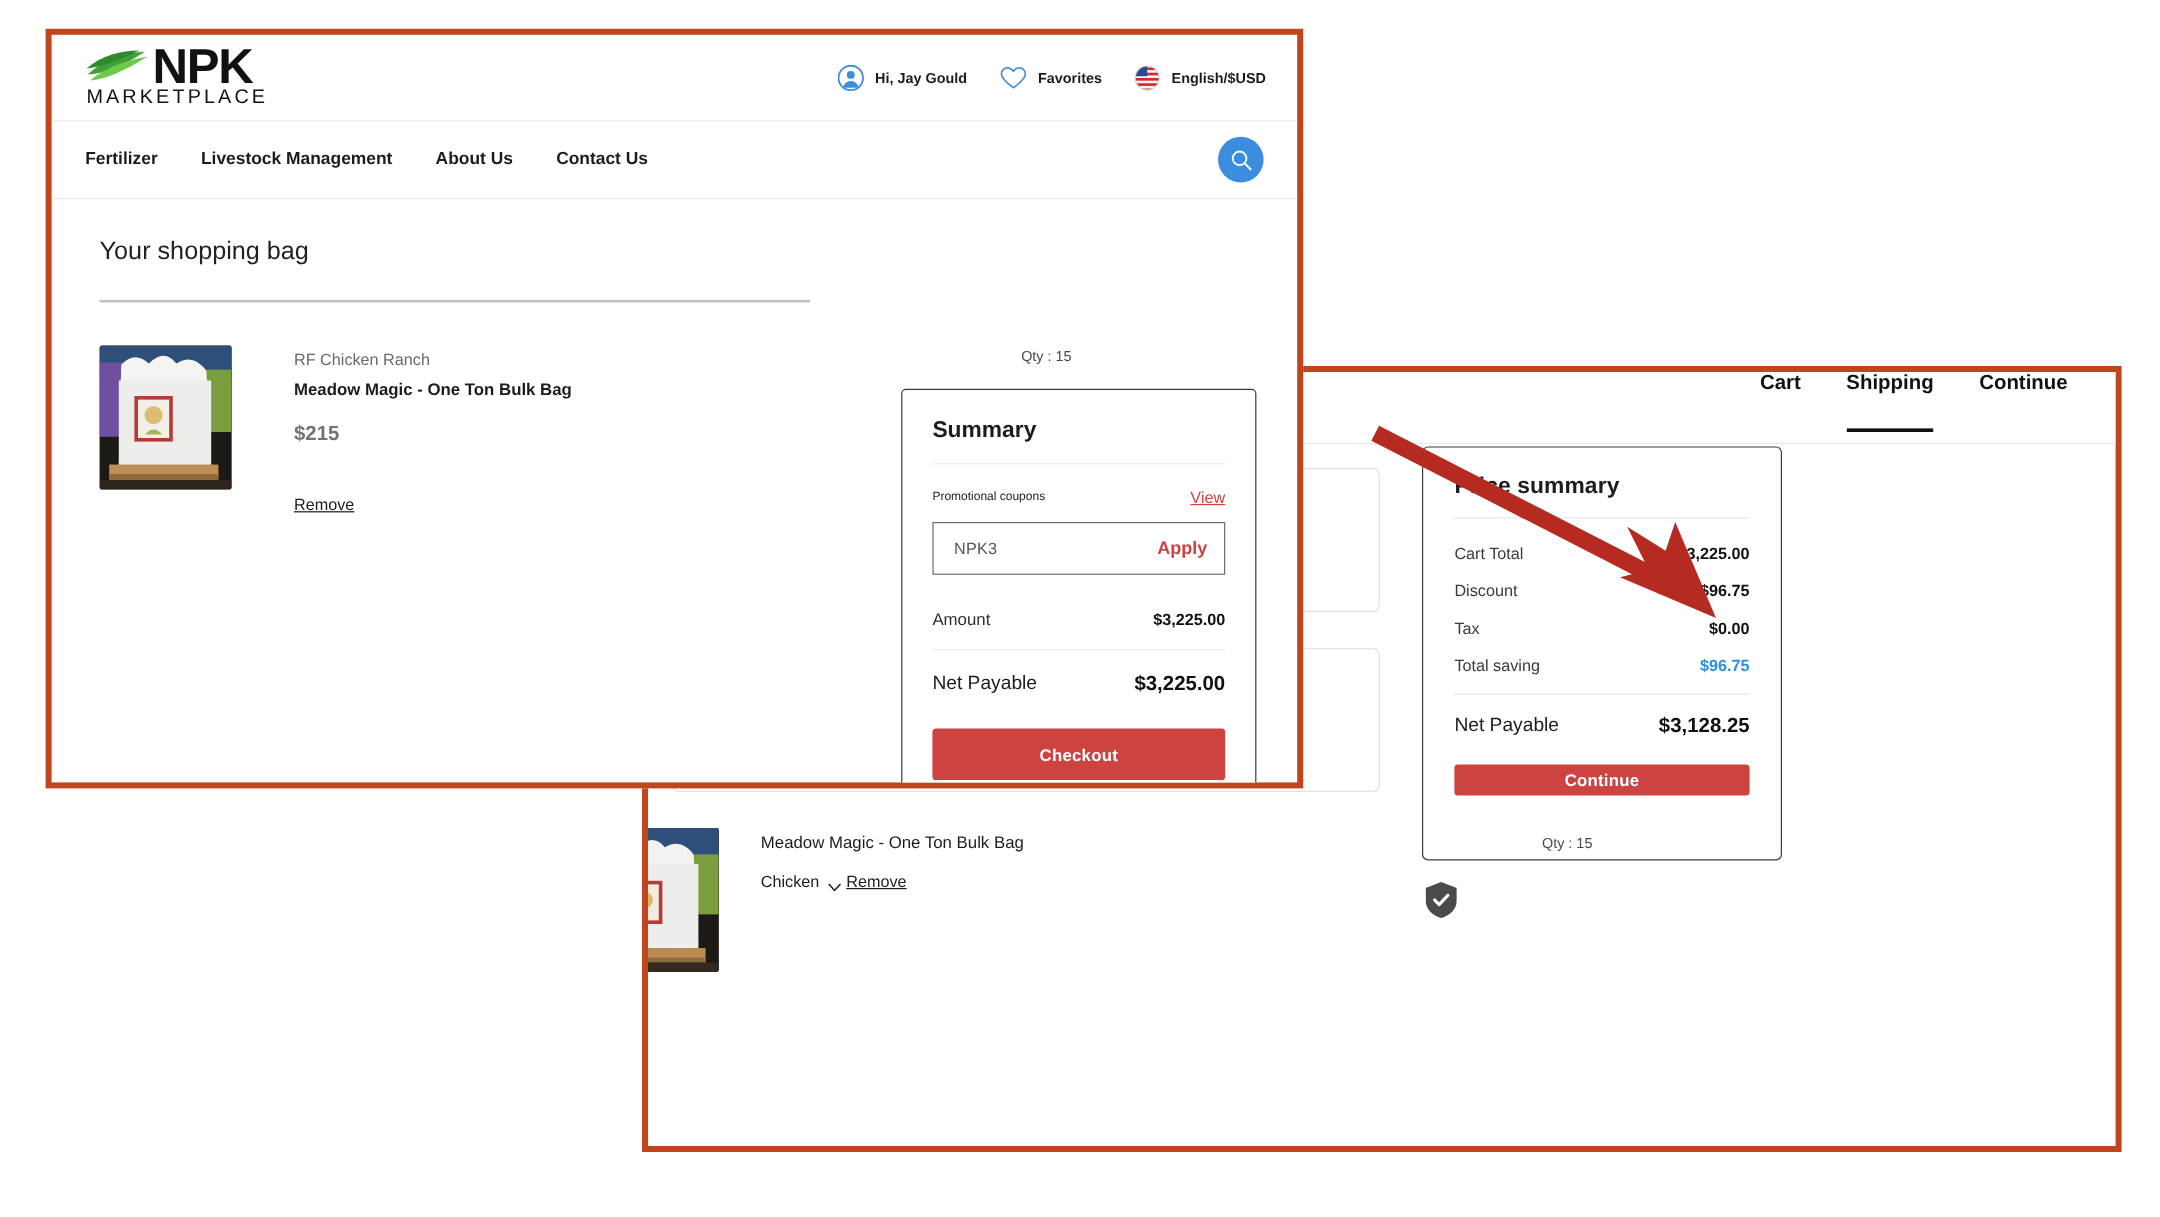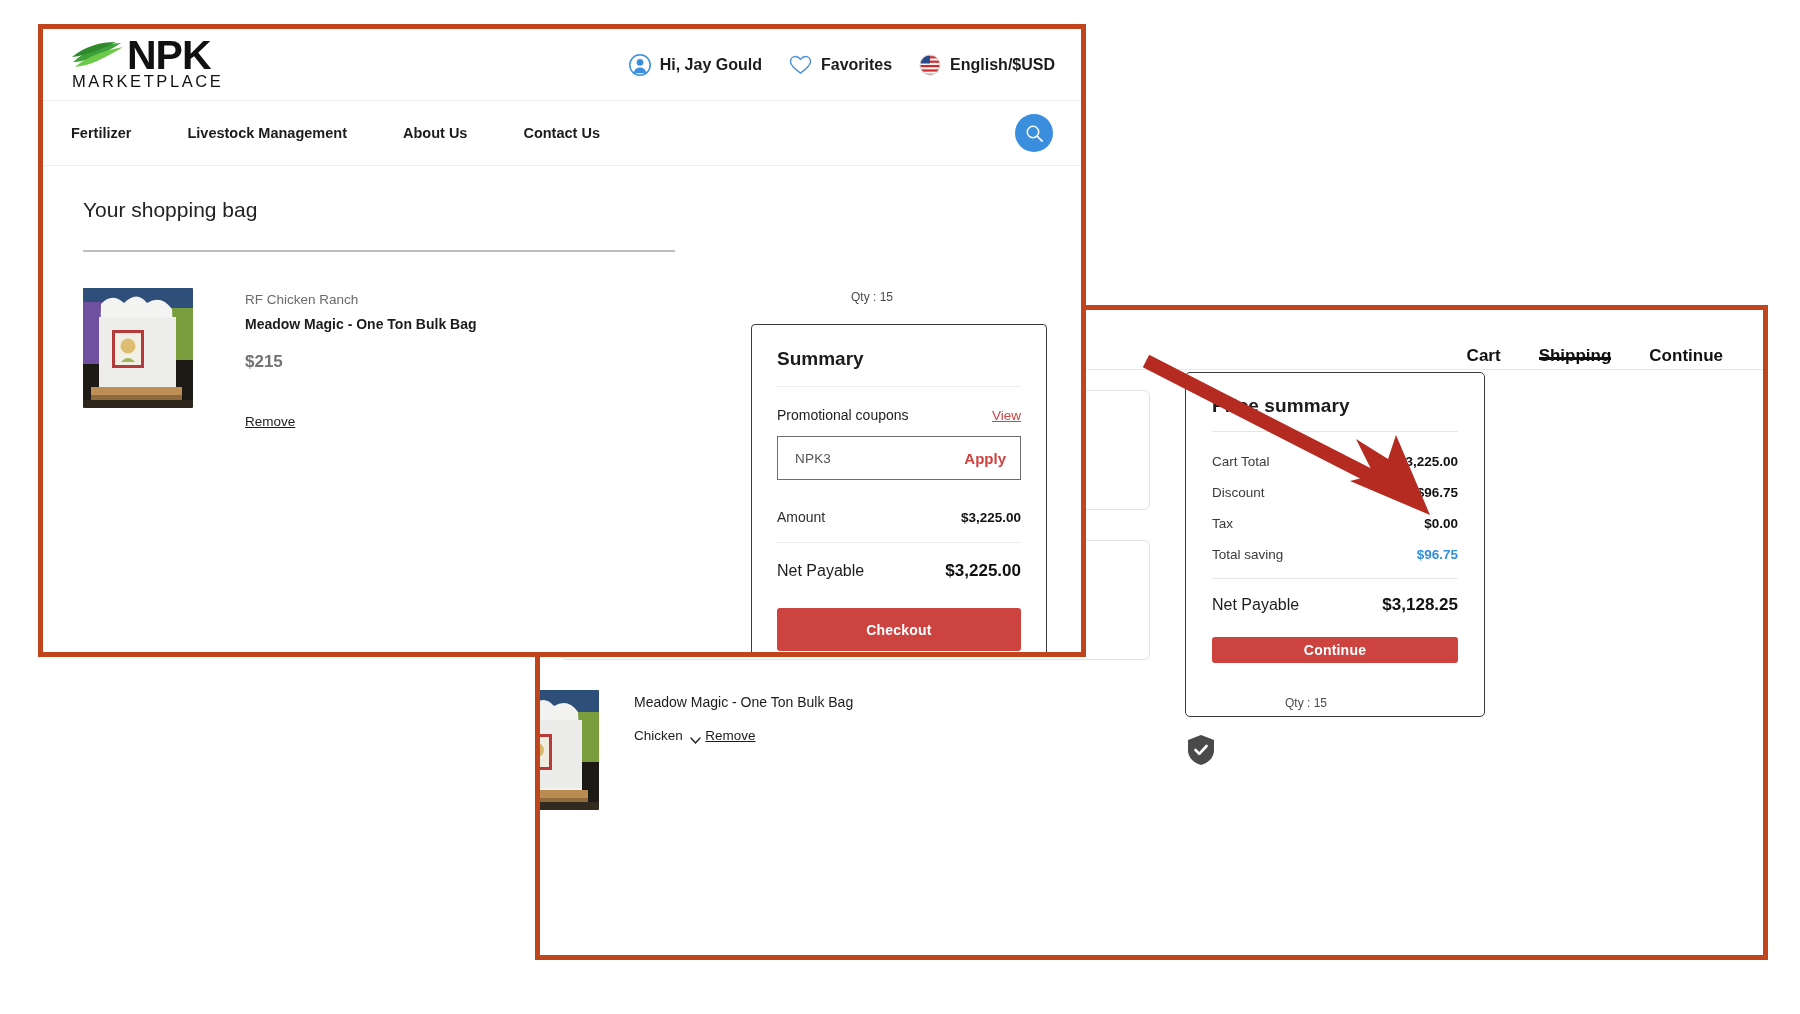--- a/index.html
+++ b/index.html
@@ -28,23 +28,23 @@
   }
   #win-back .wb-topbar {
     position:absolute; left:0; top:0; width:100%; height:60px;
     background:#fff; border-bottom:1px solid #e8e8e8;
     display:flex; align-items:center; justify-content:flex-end;
     padding-right:40px;
   }
   .step-tabs { display:flex; gap:38px; align-items:flex-end; height:60px; }
   .step-tab {
     font-size:17px; font-weight:700; color:#111;
-    padding-bottom:6px; position:relative; cursor:pointer;
+    padding-bottom:24px; position:relative; cursor:pointer;
     line-height:1;
-    display:flex; align-items:flex-end; height:100%;
+    display:flex; align-items:flex-start; height:100%;
   }
   .step-tab.active::after {
     content:""; position:absolute; left:0; right:0; bottom:10px;
     height:3px; background:#111;
   }
 
   
   .ghost-box {
     position:absolute;
     border:1px solid #e2e2e2;
@@ -147,31 +147,31 @@
   .logo-mkt {
     font-size:16.5px; letter-spacing:2.6px; color:#111;
     margin-top:3px; margin-left:1px; font-weight:400;
   }
   .hdr-right {
     position:absolute; right:26px; top:50%; transform:translateY(-50%);
     display:flex; align-items:center; gap:27px;
   }
   .hdr-item {
     display:flex; align-items:center; gap:9px;
-    font-size:16px; font-weight:700; color:#1c1c1c; cursor:pointer;
+    font-size:12px; font-weight:700; color:#1c1c1c; cursor:pointer;
     white-space:nowrap;
   }
   .ico { display:inline-flex; align-items:center; justify-content:center; }
 
   #win-front .nav {
     height:65px; border-bottom:1px solid #ececec;
     display:flex; align-items:center; padding:0 26px 0 28px;
     position:relative;
   }
-  .nav-links { display:flex; gap:56px; }
+  .nav-links { display:flex; gap:36px; }
   .nav-link {
     font-size:14.5px; font-weight:700; color:#1c1c1c; cursor:pointer;
     white-space:nowrap;
   }
   .search-btn {
     position:absolute; right:28px; top:50%; transform:translateY(-50%);
     width:38px; height:38px; border-radius:50%;
     background:#3b8ede; display:flex; align-items:center; justify-content:center;
     cursor:pointer; border:none;
   }
@@ -205,21 +205,21 @@
     background:#fff; padding:23px 25px 0 25px;
   }
   #summary-card h3 {
     margin:0 0 16px 0; font-size:19px; font-weight:700; color:#1c1c1c;
   }
   .sc-rule { height:1px; background:#ececec; margin:0 0 20px 0; }
   .coupon-head {
     display:flex; justify-content:space-between; align-items:center;
     margin-bottom:13px;
   }
-  .coupon-head .lbl { font-size:14px; color:#1c1c1c; }
+  .coupon-head .lbl { font-size:10px; color:#1c1c1c; }
   .coupon-head .view {
     font-size:13.5px; color:#cd4340; text-decoration:underline; cursor:pointer;
   }
   .coupon-box {
     display:flex; align-items:center; justify-content:space-between;
     height:44px; border:1px solid #6e6e6e; border-radius:0;
     padding:0 14px 0 17px; margin-bottom:29px;
   }
   .coupon-input {
     border:none; outline:none; background:transparent;

